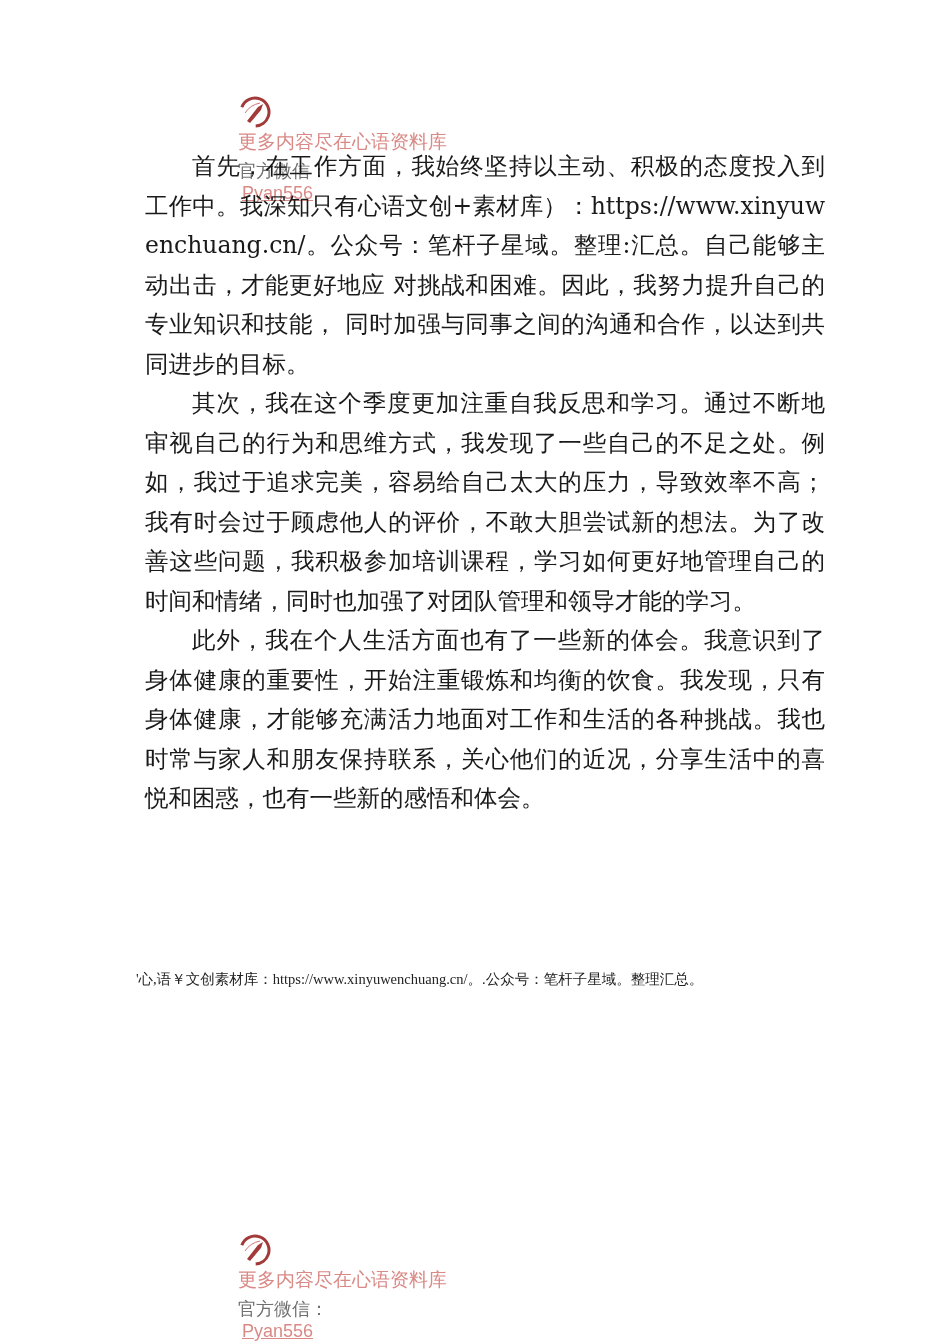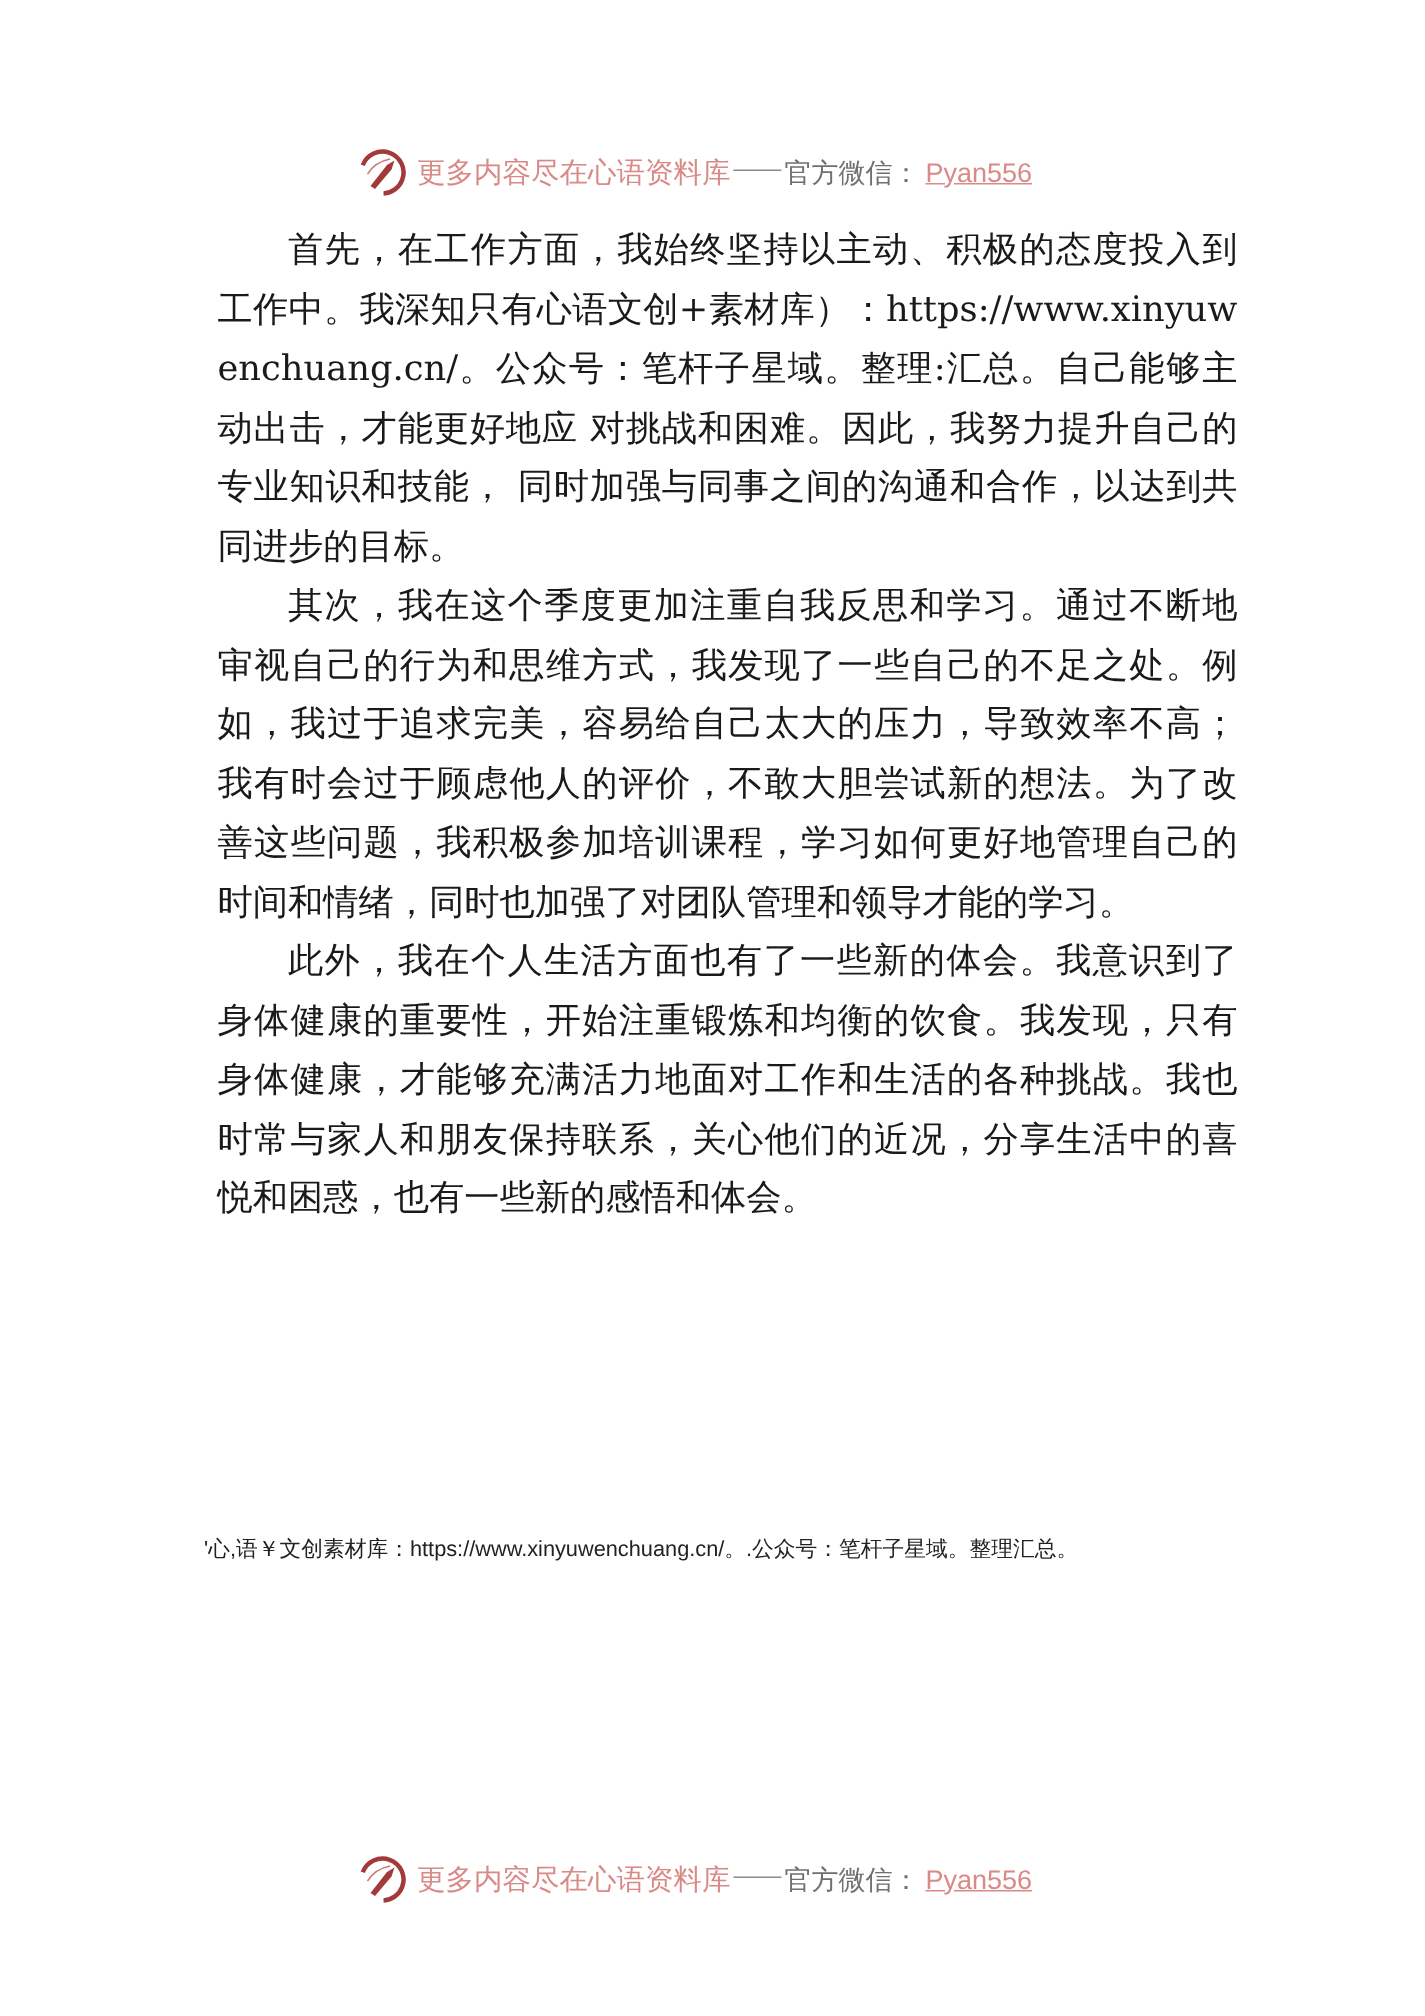--- a/index.html
+++ b/index.html
@@ -1,19 +1,19 @@
 <!DOCTYPE html>
 <html><head>
 <meta charset="utf-8">
 <style>
   html, body { margin: 0; padding: 0; background: #ffffff; }
   body { width: 950px; height: 1344px; position: relative; overflow: hidden; }
   .banner {
     position: absolute; left: 238px; width: 480px; height: 40px;
-    display: flex; align-items: center; white-space: nowrap;
+    display: flex; white-space: nowrap; flex-direction: column;
   }
   .banner.top { top: 95px; }
   .banner.bottom { top: 1233px; }
   .logo { width: 34px; height: 34px; margin-right: 6px; flex: 0 0 auto; }
   .banner-main {
     font-family: "DejaVu Serif", serif; font-size: 19px; color: #d98a86;
     letter-spacing: 0px;
   }
   .banner-dash { display: inline-block; width: 32px; height: 1px; background: #8a8a8a; margin: 0 2px 4px 2px; vertical-align: middle; }
   .banner-wechat {
@@ -21,22 +21,22 @@
   }
   .banner-id {
     font-family: "Liberation Sans", sans-serif; font-size: 18px; color: #d98a86; margin-left: 4px; text-decoration: underline;
   }
   .content {
     position: absolute; left: 145px; top: 147px; width: 680px;
     font-family: "DejaVu Serif", serif; font-size: 23.5px; line-height: 39.5px; color: #1a1a1a;
   }
   .para { margin: 0; text-indent: 2em; text-align: justify; word-break: break-all; }
   .note {
-    position: absolute; left: 136px; top: 1021px; width: 695px;
-    font-family: Liberation Sans, sans-serif; font-size: 14.5px; line-height: 25px; color: #222;
+    position: absolute; left: 136px; top: 967px; width: 695px;
+    font-family: Liberation Serif, serif; font-size: 14.5px; line-height: 25px; color: #222;
     word-break: break-all;
   }
 </style>
 </head>
 <body>
 
 <div class="banner top">
   <svg class="logo" viewBox="0 0 34 34">
     <circle cx="17" cy="17" r="14" fill="none" stroke="#a23a3a" stroke-width="3" stroke-dasharray="60 28" transform="rotate(200 17 17)"></circle>
     <path d="M9 26 L20 12 L25 9 L23 15 L12 28 Z" fill="#a23a3a"></path>

